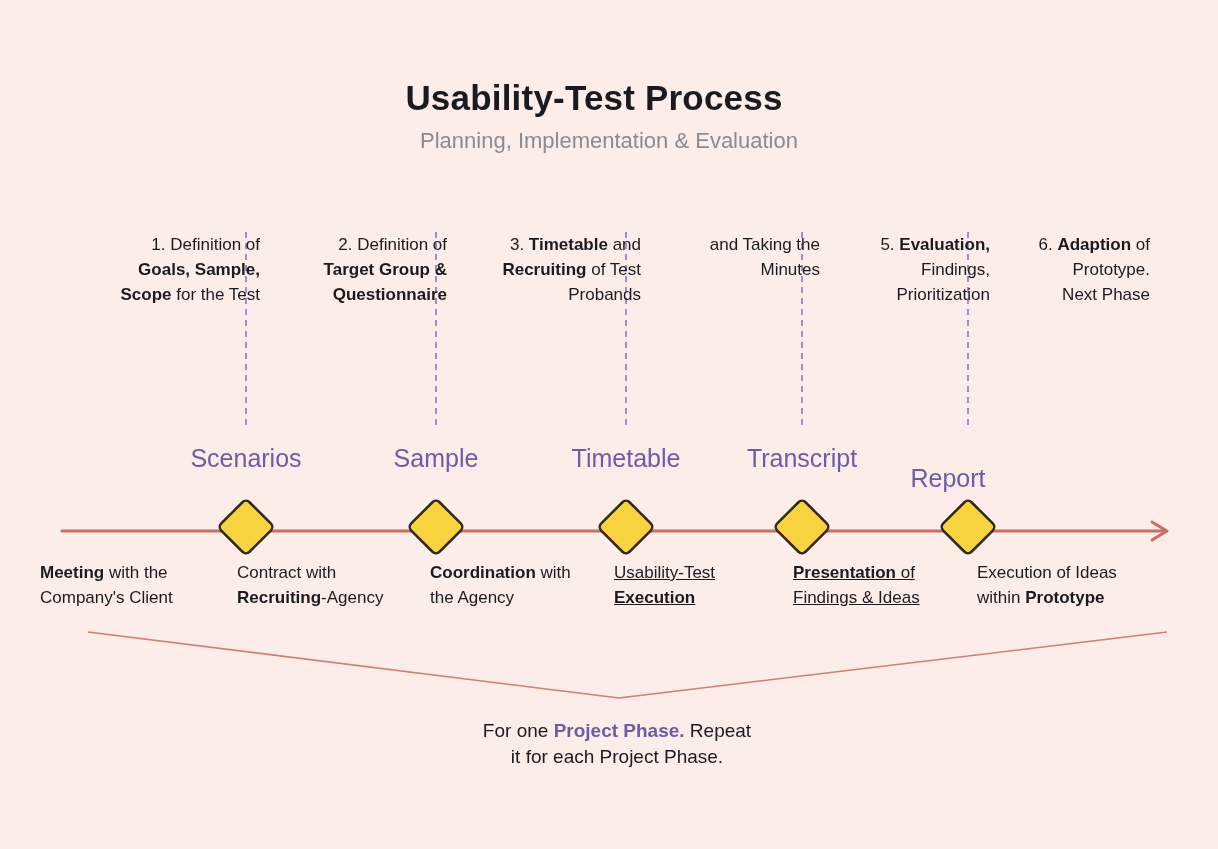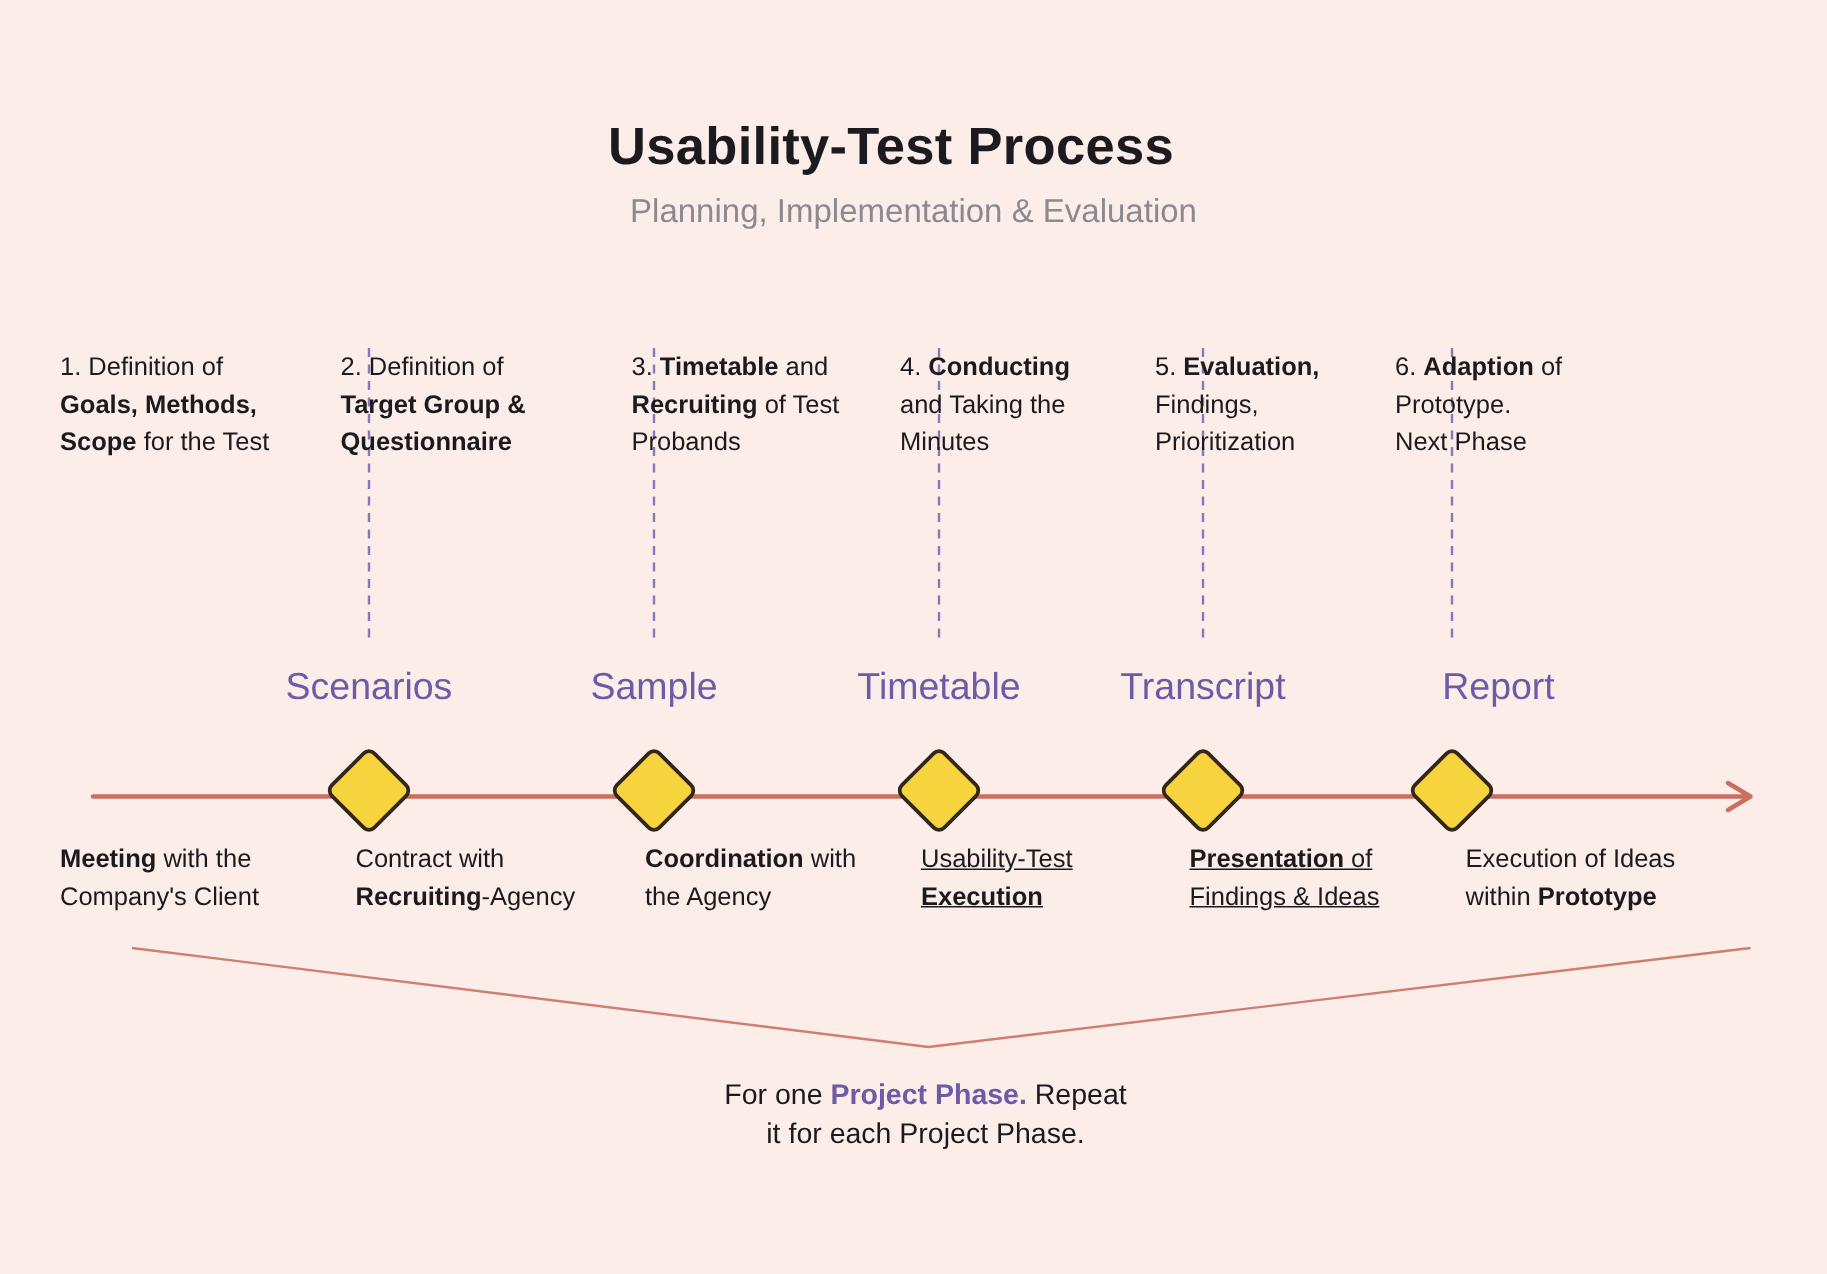--- a/index.html
+++ b/index.html
@@ -30,21 +30,21 @@
     top: 128px; left: 0; width: 1218px;
     text-align: center;
     font-size: 22px;
     font-weight: 400;
     color: var(--subtitle-gray, #8A8A90);
   }
   .phase-col {
     position: absolute;
     top: 232px;
     width: 220px;
-    text-align: left;
+    text-align: right;
     font-size: 17px;
     line-height: 25px;
     color: var(--text-dark, #1B1B1F);
   }
   .activity-col {
     position: absolute;
     top: 560px;
     width: 220px;
     text-align: left;
     font-size: 17px;
@@ -97,55 +97,54 @@
       <rect x="416" y="507" width="40" height="40" rx="5" ry="5" fill="#F7D33E" stroke="#33261A" stroke-width="2.5" transform="rotate(45 436 527)"></rect>
       <rect x="606" y="507" width="40" height="40" rx="5" ry="5" fill="#F7D33E" stroke="#33261A" stroke-width="2.5" transform="rotate(45 626 527)"></rect>
       <rect x="782" y="507" width="40" height="40" rx="5" ry="5" fill="#F7D33E" stroke="#33261A" stroke-width="2.5" transform="rotate(45 802 527)"></rect>
       <rect x="948" y="507" width="40" height="40" rx="5" ry="5" fill="#F7D33E" stroke="#33261A" stroke-width="2.5" transform="rotate(45 968 527)"></rect>
       <polyline points="88,632 619,698 1167,632" fill="none" stroke="#CE7F71" stroke-width="1.6" stroke-linejoin="round"></polyline>
     </svg>
 
   <div id="phases-row">
       <div class="phase-col" style="left: 40px;">
         <div><span>1. Definition of</span></div>
-        <div><b>Goals, Methods,</b></div>
+        <div><b>Goals, Sample,</b></div>
         <div><b>Scope</b><span> for the Test</span></div>
       </div>
       <div class="phase-col" style="left: 227px;">
         <div><span>2. Definition of</span></div>
         <div><b>Target Group &amp;</b></div>
         <div><b>Questionnaire</b></div>
       </div>
       <div class="phase-col" style="left: 421px;">
         <div><span>3. </span><b>Timetable</b><span> and</span></div>
         <div><b>Recruiting</b><span> of Test</span></div>
         <div><span>Probands</span></div>
       </div>
       <div class="phase-col" style="left: 600px;">
-        <div><span>4. </span><b>Conducting</b></div>
         <div><span>and Taking the</span></div>
         <div><span>Minutes</span></div>
       </div>
       <div class="phase-col" style="left: 770px;">
         <div><span>5. </span><b>Evaluation,</b></div>
         <div><span>Findings,</span></div>
         <div><span>Prioritization</span></div>
       </div>
       <div class="phase-col" style="left: 930px;">
         <div><span>6. </span><b>Adaption</b><span> of</span></div>
         <div><span>Prototype.</span></div>
         <div><span>Next Phase</span></div>
       </div>
     </div>
   <div id="milestones-row">
       <div class="milestone-label" style="left: 146px;">Scenarios</div>
       <div class="milestone-label" style="left: 336px;">Sample</div>
       <div class="milestone-label" style="left: 526px;">Timetable</div>
       <div class="milestone-label" style="left: 702px;">Transcript</div>
-      <div class="milestone-label" style="left: 899px;">Report</div>
+      <div class="milestone-label" style="left: 848px; margin-top: 20px;">Report</div>
     </div>
   <div id="activities-row">
       <div class="activity-col" style="left: 40px;">
         <div><b>Meeting</b><span> with the</span></div>
         <div><span>Company's Client</span></div>
       </div>
       <div class="activity-col" style="left: 237px;">
         <div><span>Contract with</span></div>
         <div><b>Recruiting</b><span>-Agency</span></div>
       </div>

